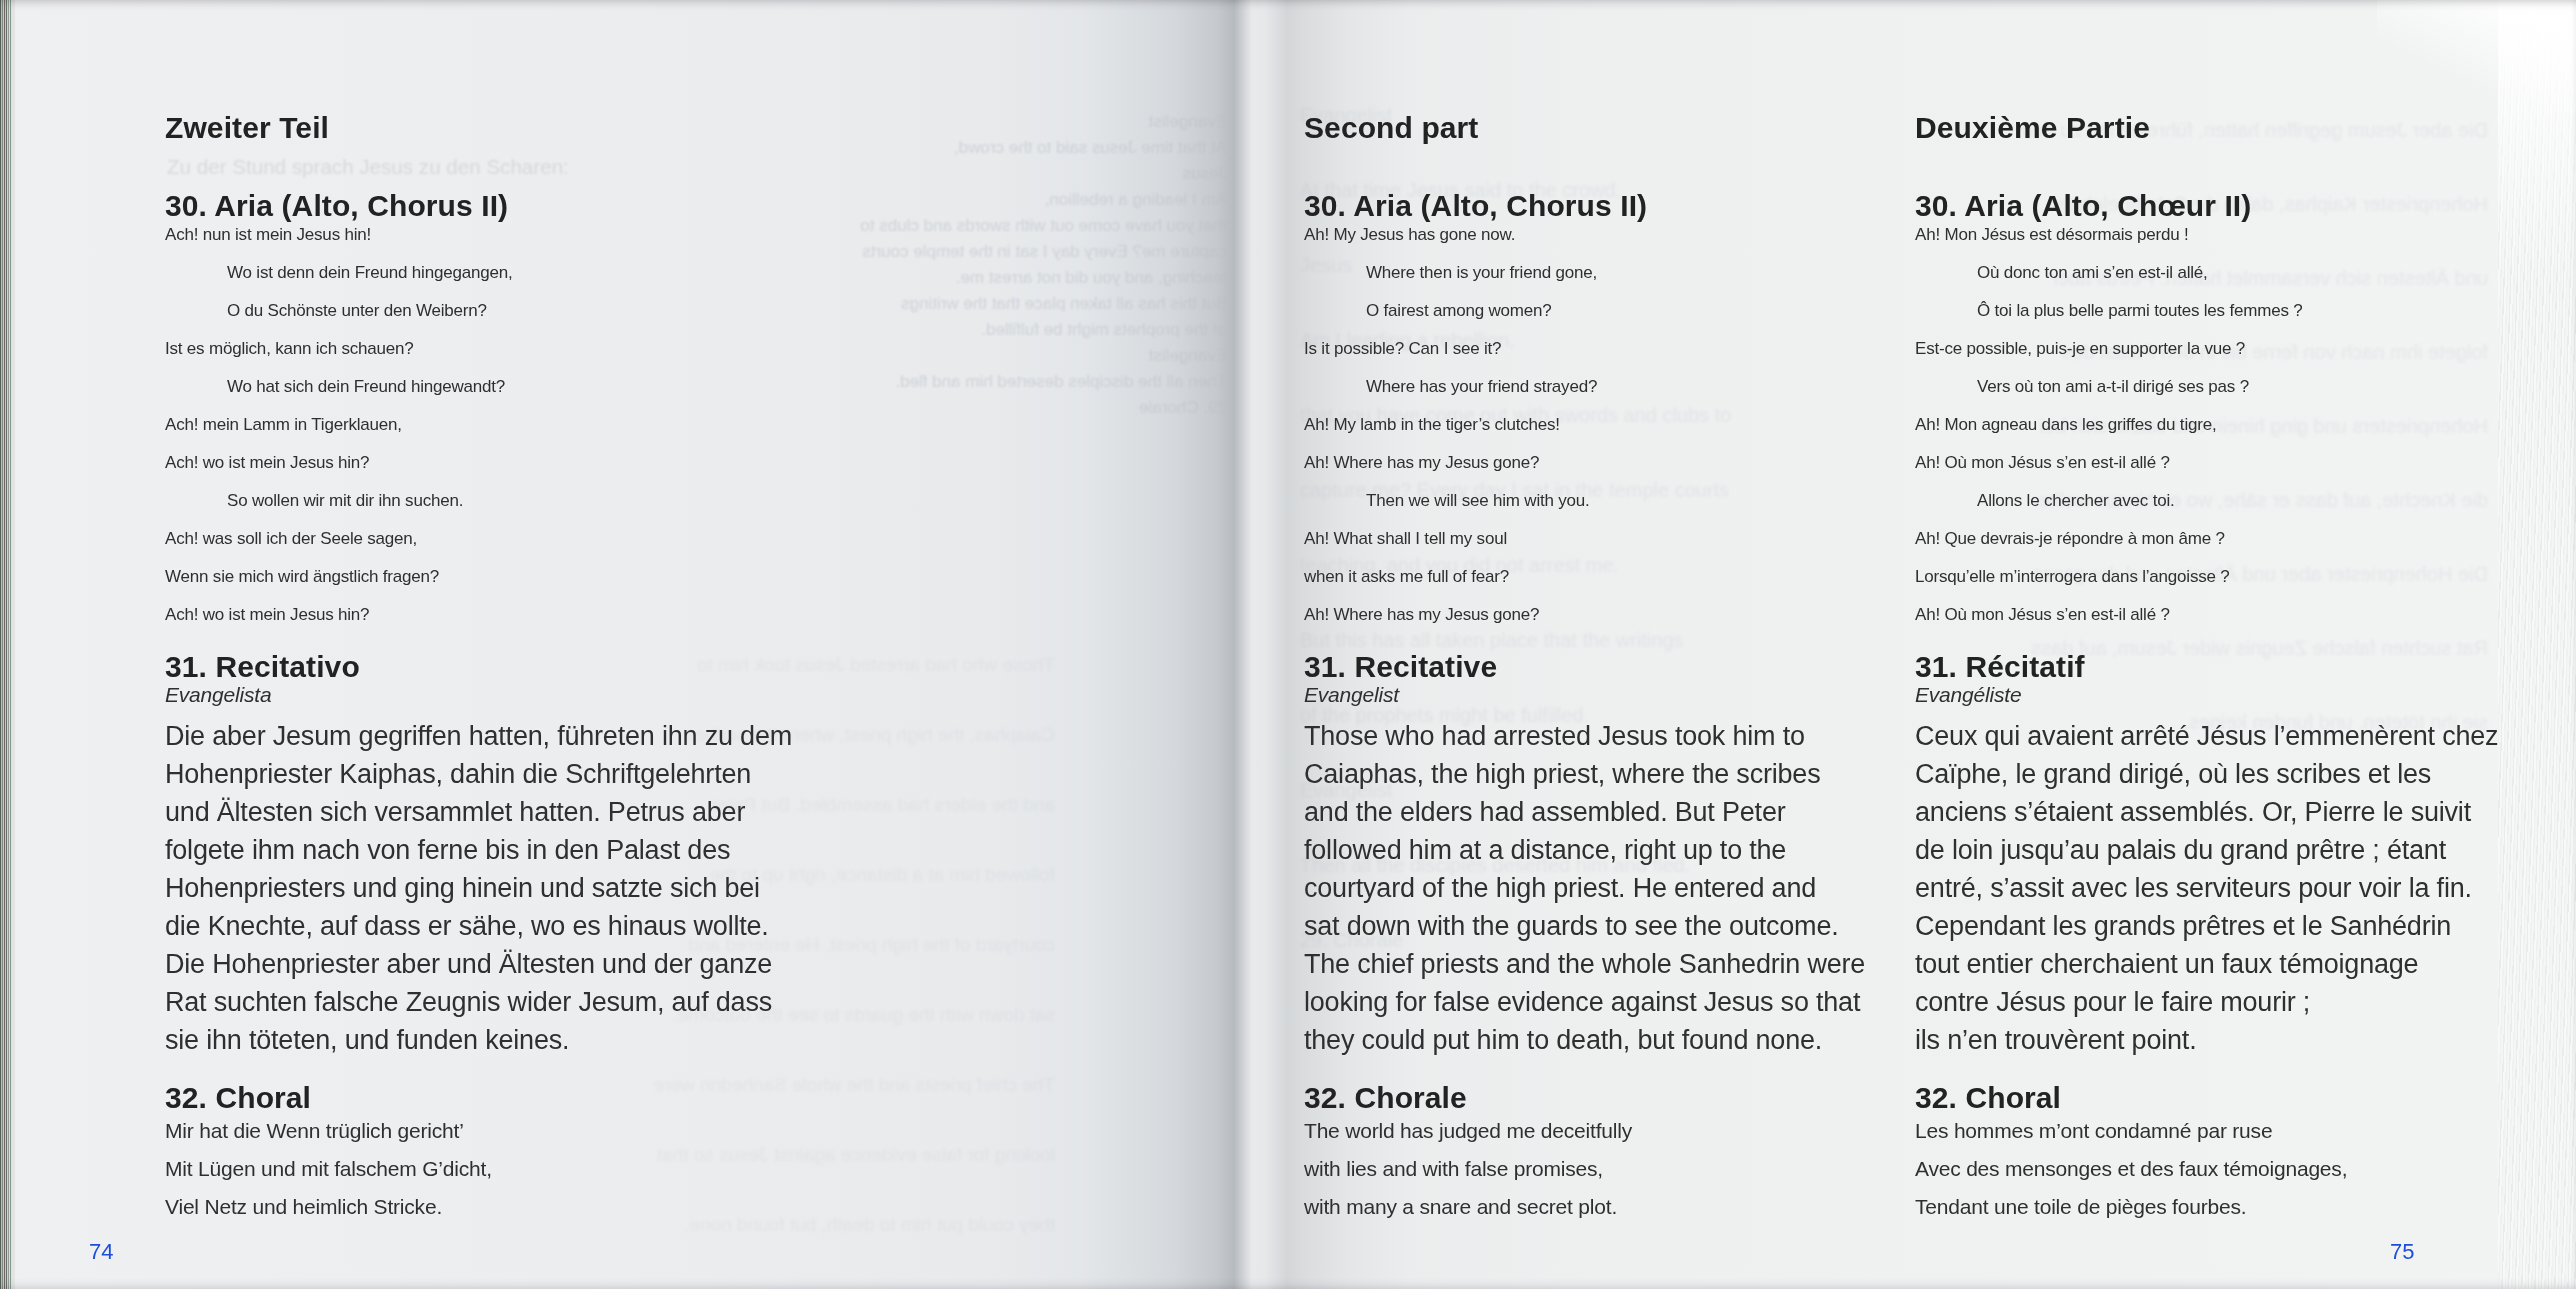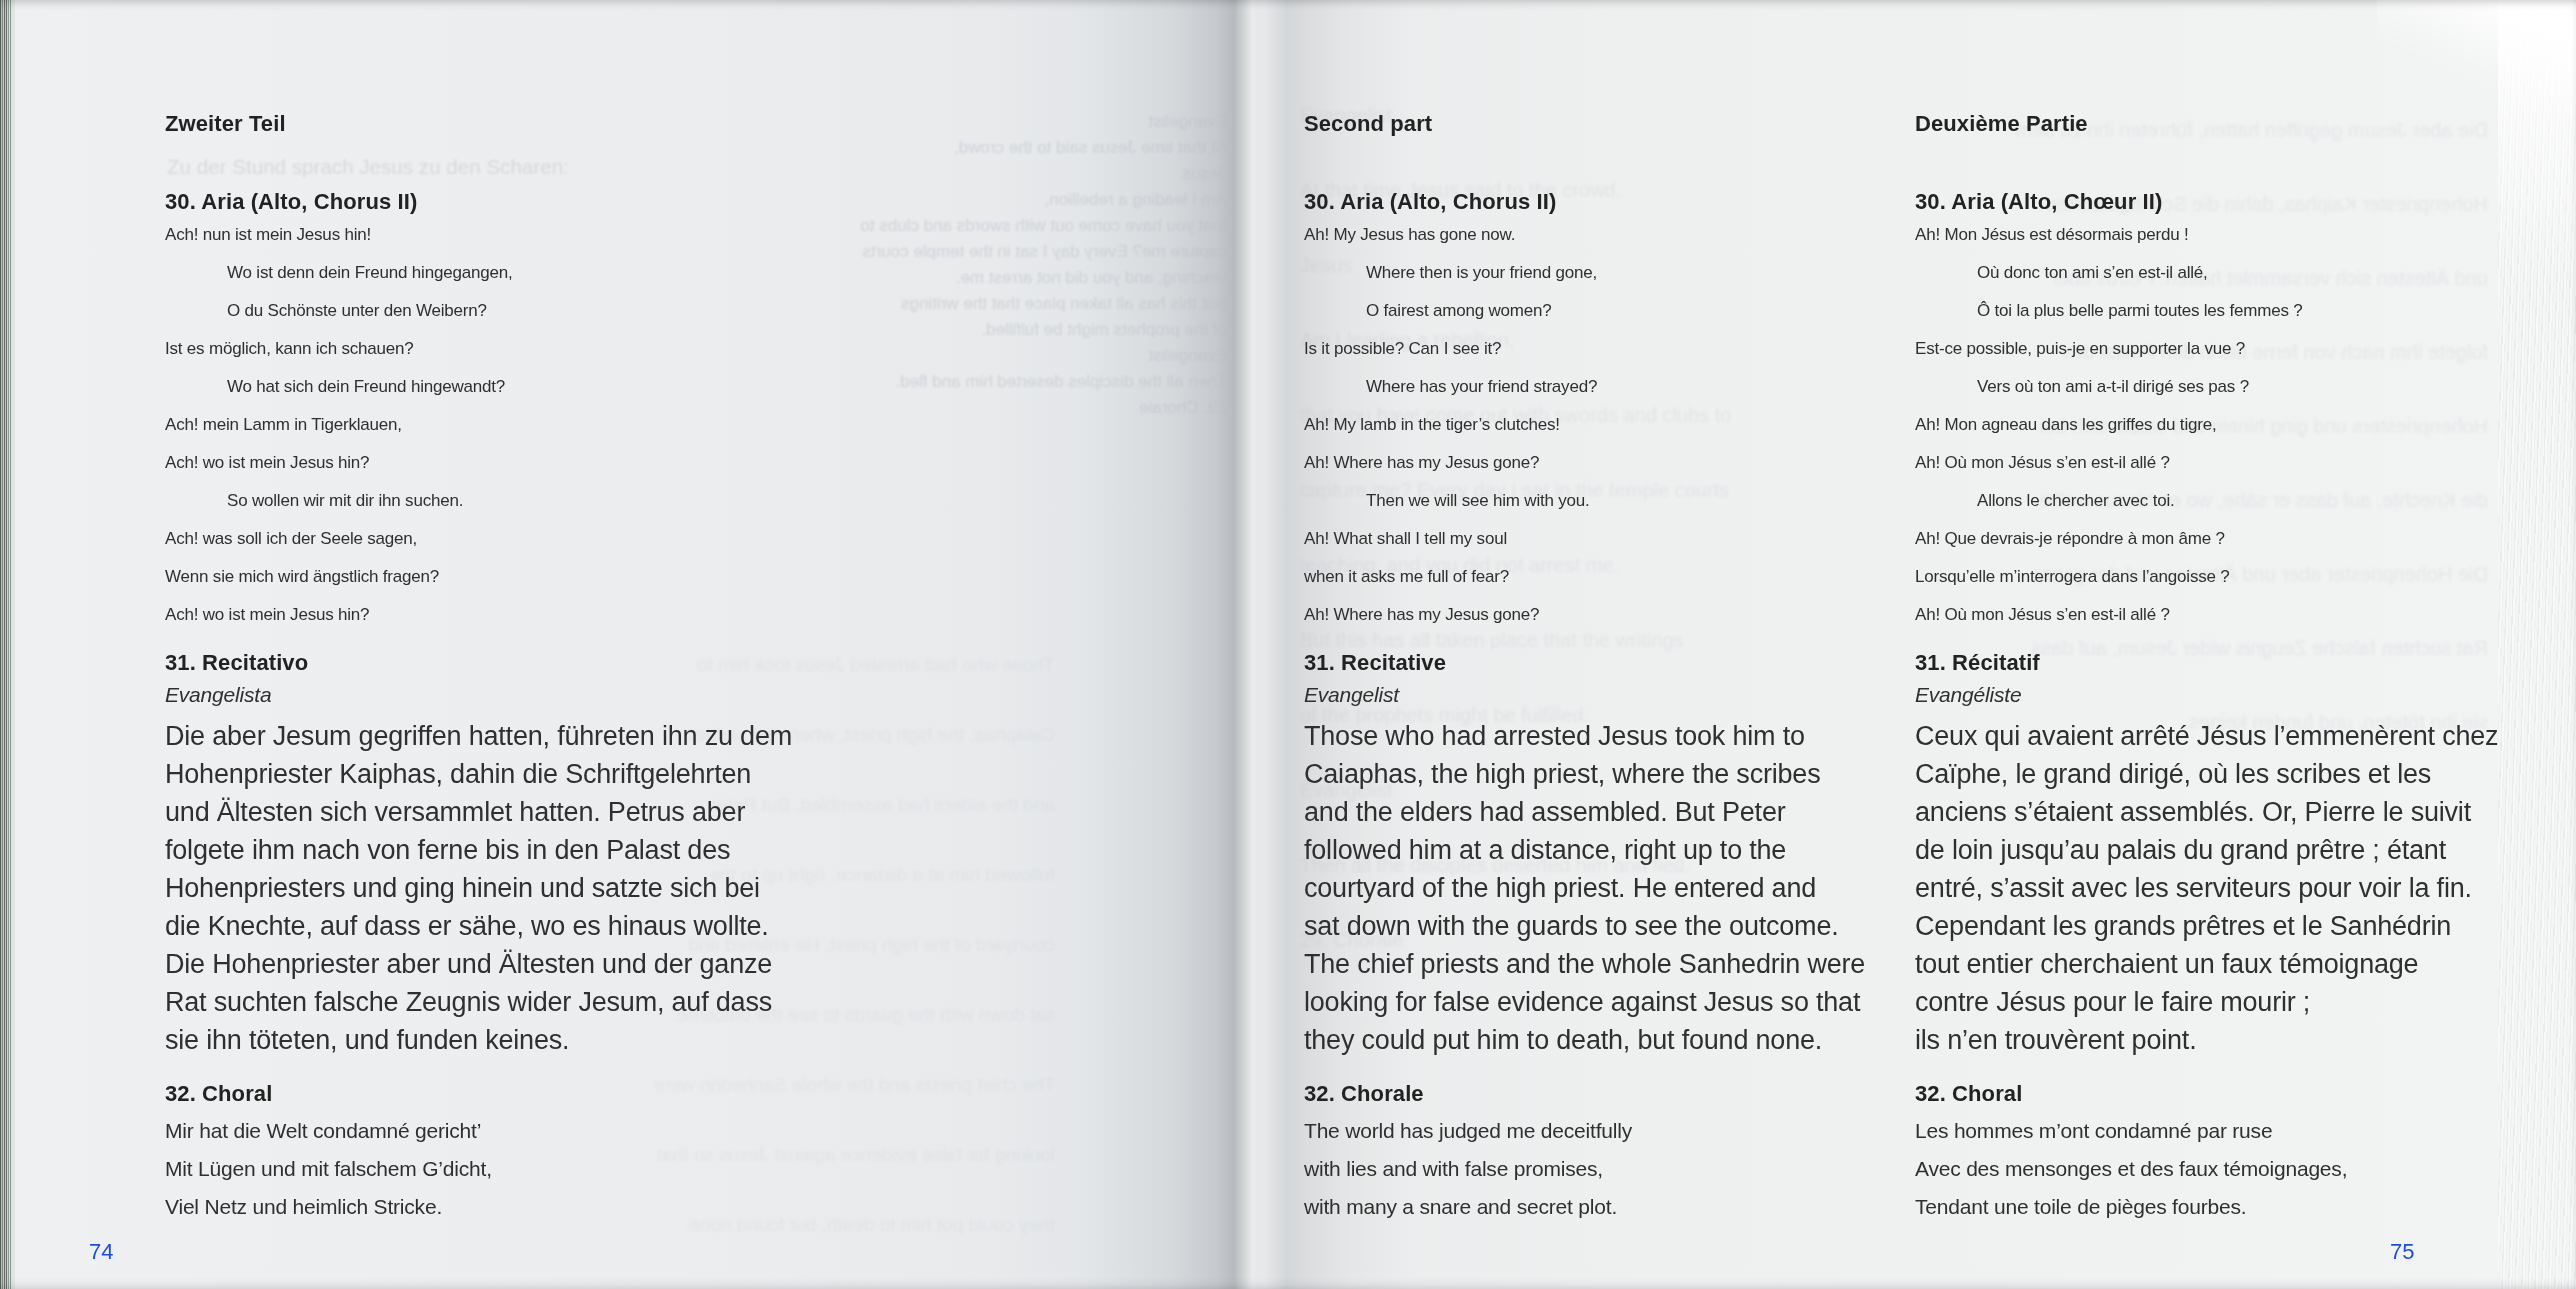--- a/index.html
+++ b/index.html
@@ -36,21 +36,21 @@
   .vignette{position:absolute;inset:0;pointer-events:none;
     box-shadow:inset 0 6.6px 10.6px -6.6px rgba(40,40,50,.32),
                inset 0 -8px 12px -8px rgba(40,40,50,.26),
                inset 10.6px 0 14.6px -10.6px rgba(40,40,50,.22);}
   
   .col{position:absolute;top:0;height:100%;}
   #col-de{left:165px;width:969px;}
   #col-en{left:1304px;width:600px;filter:blur(0.5px);}
   #col-fr{left:1915px;width:584px;filter:blur(0.2px);}
   .block{position:absolute;left:0;white-space:nowrap;}
-  .bold-head{font-size:22px;font-weight:700;letter-spacing:0.1px;color:#222223;}
+  .bold-head{font-size:30px;font-weight:700;letter-spacing:0.1px;color:#222223;}
   .part-title{top:111px;}
   .h30{top:189px;}
   .verse{top:216px;font-size:17px;line-height:38px;letter-spacing:-0.2px;}
   .h31{top:615px;margin-top:35px;}
   .speaker{top:683px;font-size:21px;font-style:italic;letter-spacing:-0.2px;}
   .recit{top:679px;font-size:27px;line-height:38px;letter-spacing:-0.2px;margin-top:38px;}
   .h32{top:1073px;margin-top:8px;}
   .chorale{top:1112px;font-size:21px;line-height:38px;letter-spacing:-0.2px;}
   .line{white-space:nowrap;}
   .indent{padding-left:62px;}
@@ -157,21 +157,21 @@
         <div class="line">und Ältesten sich versammlet hatten. Petrus aber</div>
         <div class="line">folgete ihm nach von ferne bis in den Palast des</div>
         <div class="line">Hohenpriesters und ging hinein und satzte sich bei</div>
         <div class="line">die Knechte, auf dass er sähe, wo es hinaus wollte.</div>
         <div class="line">Die Hohenpriester aber und Ältesten und der ganze</div>
         <div class="line">Rat suchten falsche Zeugnis wider Jesum, auf dass</div>
         <div class="line">sie ihn töteten, und funden keines.</div>
       </div>
     <div class="block bold-head h32">32. Choral</div>
     <div class="block chorale">
-        <div class="line">Mir hat die Welt condamné gericht’</div>
+        <div class="line">Mir hat die Wenn trüglich gericht’</div>
         <div class="line">Mit Lügen und mit falschem G’dicht,</div>
         <div class="line">Viel Netz und heimlich Stricke.</div>
       </div>
   </div>
 
   <div class="col" id="col-en">
     <div class="block bold-head part-title">Second part</div>
     <div class="block bold-head h30">30. Aria (Alto, Chorus II)</div>
     <div class="block verse">
         <div class="line">Ah! My Jesus has gone now.</div>

